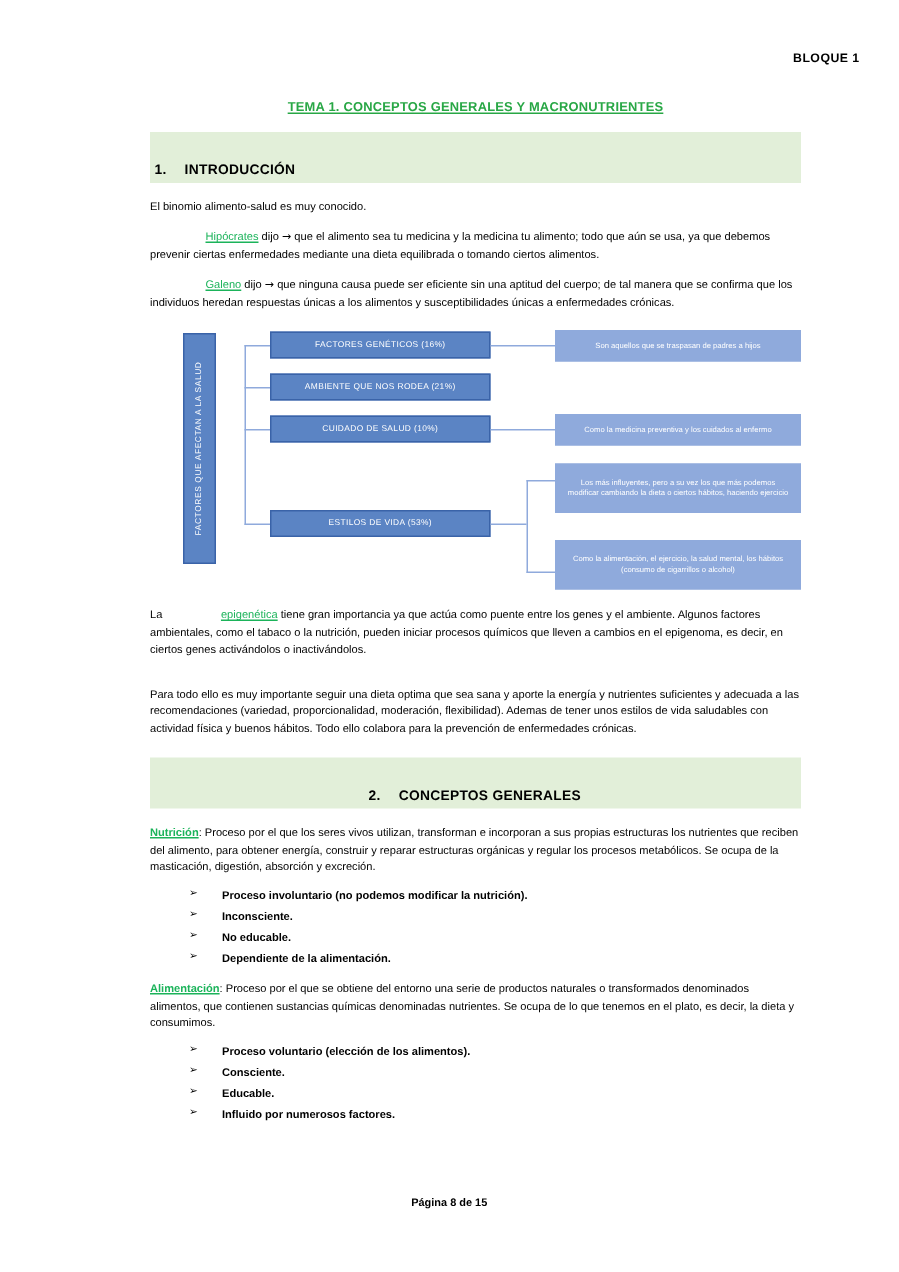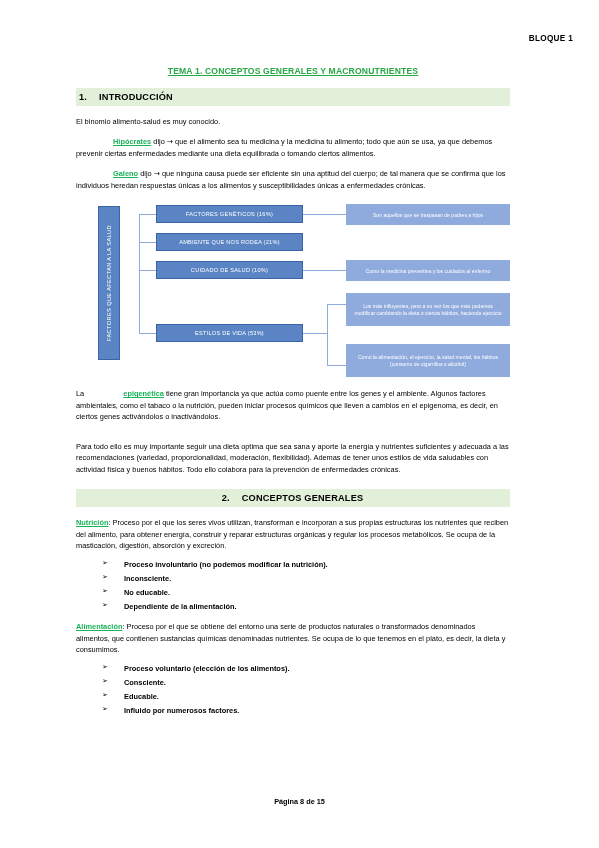--- a/index.html
+++ b/index.html
@@ -26,53 +26,53 @@
   .header-right {
     position: absolute;
     top: 34px;
     right: 26px;
     font-size: 8.2px;
     font-weight: bold;
     letter-spacing: 0.3px;
   }
   .content {
     position: absolute;
-    left: 76px;
+    left: 100px;
     top: 66px;
     width: 434px;
   }
   .doc-title {
     text-align: center;
     font-size: 8.6px;
     font-weight: bold;
     color: #28a745;
     text-decoration: underline;
     letter-spacing: 0.15px;
     margin: 0 0 12px 0;
   }
   .section-bar {
     background: #e2efd9;
-    padding: 4px 4px 4px 3px;
+    padding: 20px 4px 4px 3px;
     font-size: 9.2px;
     font-weight: bold;
     margin: 0 0 10px 0;
     letter-spacing: 0.2px;
   }
   .section-bar .num { margin-right: 12px; }
   p.body {
     font-size: 7.4px;
     line-height: 1.55;
     margin: 0 0 9px 0;
     text-align: left;
   }
   p.tight { margin-bottom: 18px; }
   .green-term {
     color: #1bb35a;
     text-decoration: underline;
-    font-weight: bold;
+    font-weight: normal;
     padding-left: 37px;
   }
   .green-bold {
     color: #1bb35a;
     text-decoration: underline;
     font-weight: bold;
   }
   .arrow { font-family: "DejaVu Sans", sans-serif; }
   ul.bullets {
     list-style: none;

